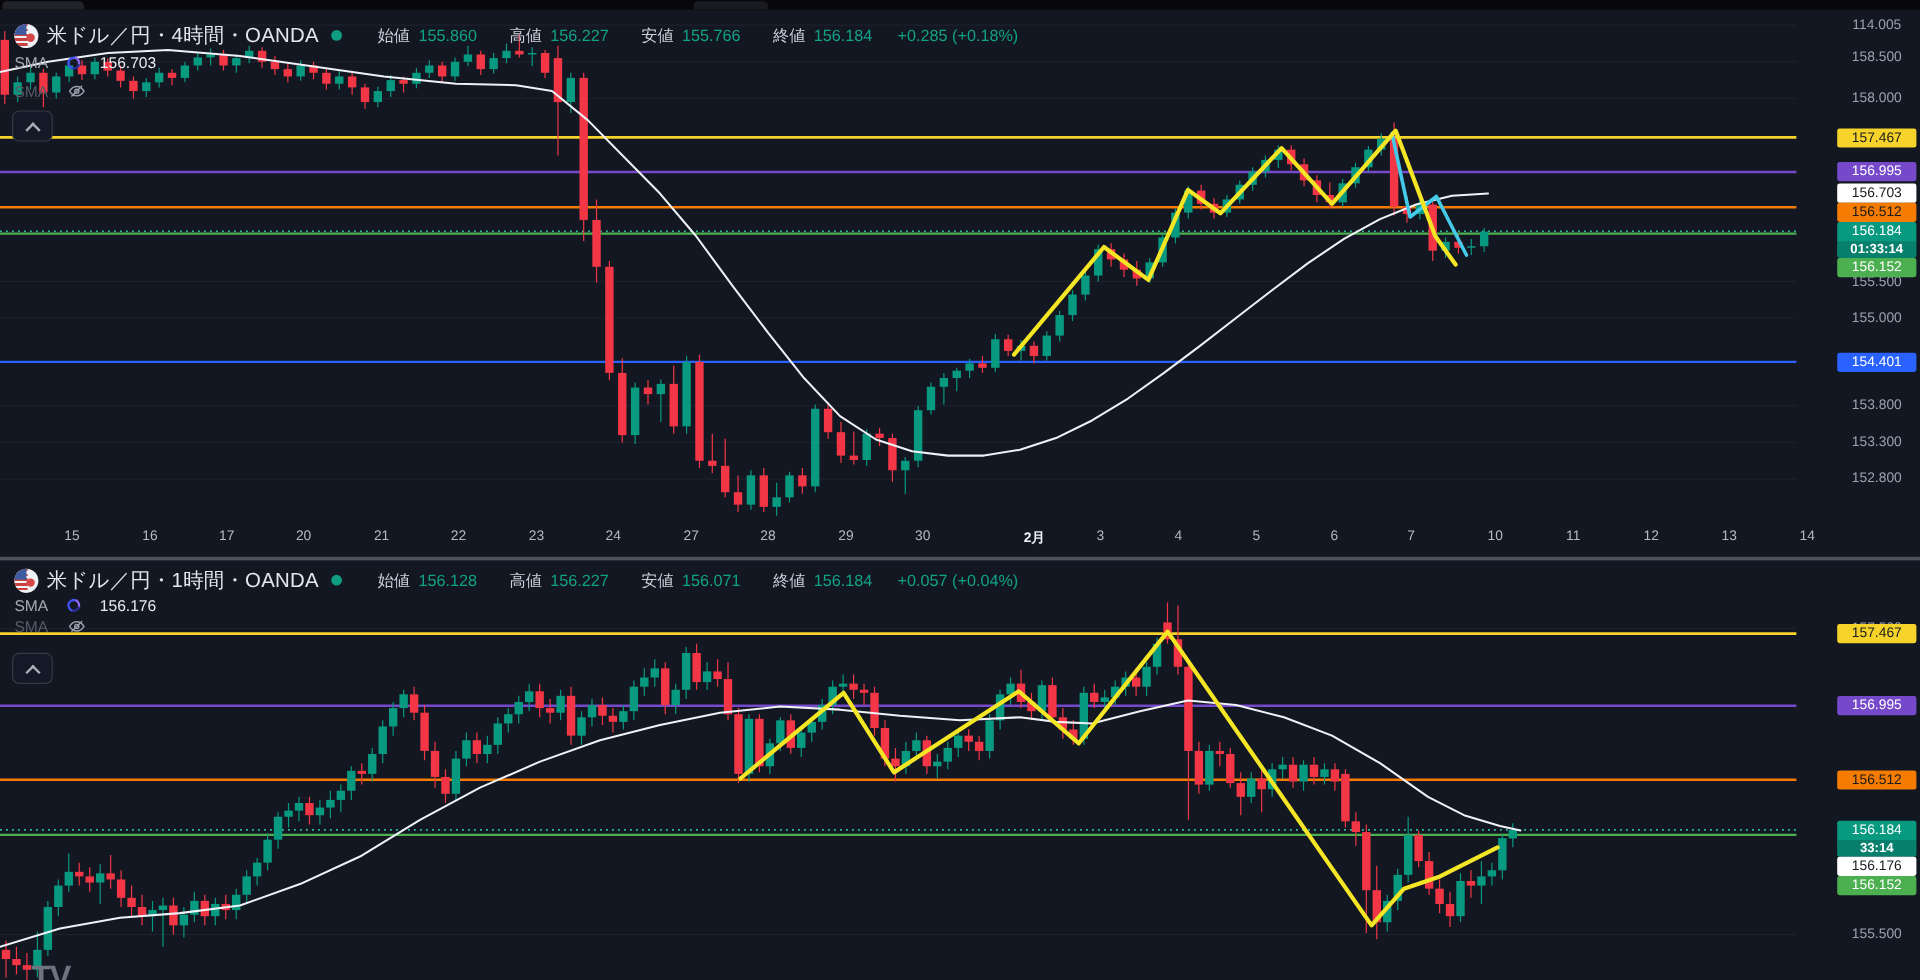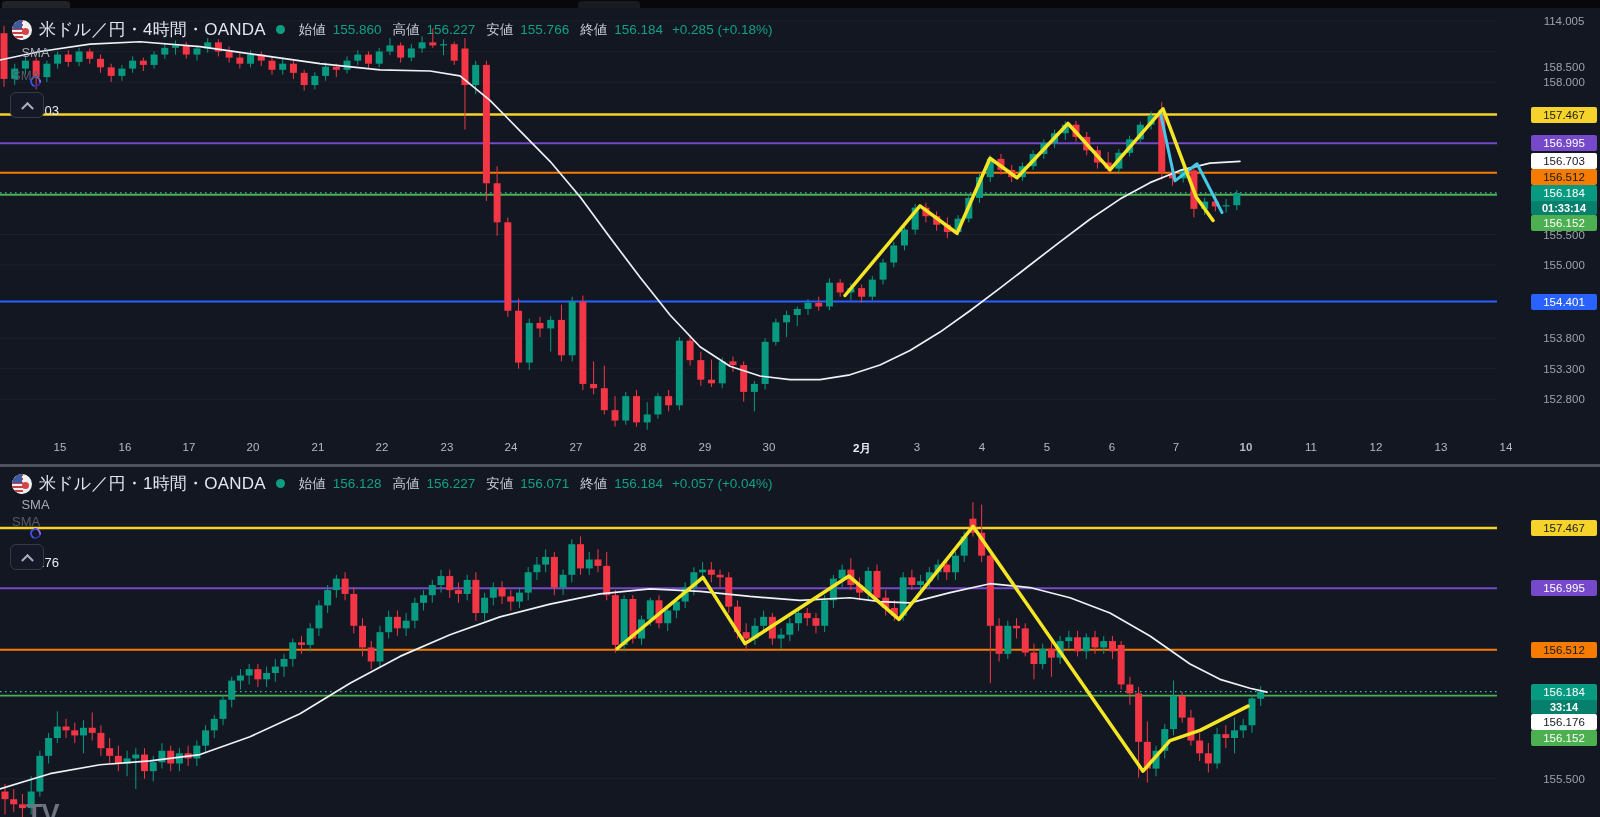--- a/index.html
+++ b/index.html
@@ -12,24 +12,24 @@
   .panel{position:absolute;left:0;width:1600px;}
   .panel svg.plot{position:absolute;left:0;top:0;}
   .hdr{position:absolute;left:12px;display:flex;align-items:center;gap:7px;white-space:nowrap;z-index:5;}
   .title{color:#e3e6ee;font-size:17px;letter-spacing:.2px;}
   .flag{width:20px;height:20px;border-radius:50%;position:relative;overflow:hidden;background:#eef1f5;flex:0 0 20px;}
   .flag::before{content:"";position:absolute;left:0;top:0;width:55%;height:100%;
     background:repeating-linear-gradient(180deg,#c84040 0 2px,#f1f1f1 2px 4px);}
   .flag::after{content:"";position:absolute;right:3px;bottom:5px;width:7px;height:7px;border-radius:50%;background:#d64545;}
   .flag i{position:absolute;left:0;top:0;width:50%;height:45%;background:#3c5ba0;}
   .statusdot{width:9px;height:9px;border-radius:50%;background:#0f9d82;margin:0 3px;flex:0 0 9px;}
-  .ol{color:#ccd1dc;font-size:13.5px;margin-left:4px;}
+  .ol{color:#ccd1dc;font-size:13.5px;margin-left:20px;}
   .ov{color:#11a186;font-size:13.5px;}
-  .chg{margin-left:2px;}
-  .smarow{position:absolute;left:12px;display:flex;align-items:center;gap:16px;z-index:5;flex-direction:column;}
+  .chg{margin-left:14px;}
+  .smarow{position:absolute;left:12px;display:flex;align-items:center;gap:16px;z-index:5;}
   .smalabel{color:#a7abb5;font-size:13px;}
   .smalabel.dim{color:#565b66;}
   .smaval{color:#e8eaed;font-size:13px;}
   .spin{width:11px;height:11px;border-radius:50%;border:2.5px solid #3f51f0;border-right-color:#8a63f8;
     border-bottom-color:#2d2f9e;transform:rotate(-30deg);}
   .chevbtn{position:absolute;left:10px;width:34px;height:26px;border:1px solid #363a45;border-radius:6px;
     background:#151927;z-index:5;display:flex;align-items:center;justify-content:center;cursor:pointer;}
   .chev{width:9px;height:9px;border-left:2px solid #aab0ba;border-top:2px solid #aab0ba;transform:rotate(45deg) translate(2px,2px);}
   .axis{position:absolute;left:0;top:0;width:1600px;height:100%;z-index:4;pointer-events:none;}
   .pricetick{position:absolute;left:1531px;width:66px;text-align:center;color:#9ba2ad;font-size:11.5px;line-height:15px;}
@@ -304,21 +304,21 @@
           <rect x="1222.5800000000002" y="205.22000000000062" width="7" height="1.2199999999988904" fill="#089981"></rect>
           <line x1="1236.8000000000002" x2="1236.8000000000002" y1="189.97000000000062" y2="210.09999999999965" stroke="#089981" stroke-width="1"></line>
           <rect x="1233.3000000000002" y="193.01999999999958" width="7" height="12.20000000000104" fill="#089981"></rect>
         </g>
         <polyline points="0,60.03999999999917 40,51.5 90,44.17999999999972 140,41.74000000000021 200,46.61999999999924 260,55.16000000000014 320,63.69999999999931 380,69.8000000000007 430,71.01999999999958 460,75.90000000000035 490,100.3000000000007 520,130.8000000000007 550,161.3000000000007 580,196.67999999999972 610,237.5500000000007 640,277.1999999999993 670,315.0199999999996 700,346.74000000000024 730,366.25999999999976 760,376.0199999999996 790,379.6799999999997 820,379.6799999999997 850,374.8000000000007 880,365.03999999999917 910,350.4000000000003 940,332.0999999999997 970,310.75 1000,288.1799999999997 1030,265 1060,241.82000000000028 1090,219.25 1120,199.11999999999924 1150,182.65000000000035 1180,170.4499999999993 1210,163.13000000000076 1240,161.3000000000007" fill="none" stroke="#eef1f6" stroke-width="1.7" stroke-linejoin="round" stroke-linecap="round"></polyline>
         <polyline points="1160,111.27999999999938 1175,180.82000000000028 1197,163.7400000000002 1222,212.53999999999917" fill="none" stroke="#45c9e8" stroke-width="3" stroke-linejoin="round" stroke-linecap="round"></polyline>
         <polyline points="845,295.5 920,205.83000000000007 957,233.27999999999938 990,158.25 1017,177.76999999999958 1068,123.48000000000042 1110,169.83999999999986 1163,108.83999999999986 1196,196.67999999999972 1213,220.47000000000062" fill="none" stroke="#f5e625" stroke-width="3.5" stroke-linejoin="round" stroke-linecap="round"></polyline>
       </svg>
     <div class="axis">
         <div class="pricetick" style="top: 6px;">114.005</div>
-        <div class="pricetick" style="top: 52px;">158.500</div>
+        <div class="pricetick" style="top: 33px;">158.500</div>
         <div class="pricetick" style="top: 67px;">158.000</div>
         <div class="pricetick" style="top: 219.5px;">155.500</div>
         <div class="pricetick" style="top: 250px;">155.000</div>
         <div class="pricetick" style="top: 323.2px;">153.800</div>
         <div class="pricetick" style="top: 353.7px;">153.300</div>
         <div class="pricetick" style="top: 384.2px;">152.800</div>
         <div class="badge" style="top: 98.513px; height: 16px; background: rgb(246, 211, 42); color: rgb(22, 25, 31);">
           <div>157.467</div>
         </div>
         <div class="badge" style="top: 127.305px; height: 16px; background: rgb(117, 73, 201); color: rgb(255, 255, 255);">
@@ -353,21 +353,21 @@
         <div class="xl" style="left: 552px;">27</div>
         <div class="xl" style="left: 616px;">28</div>
         <div class="xl" style="left: 681px;">29</div>
         <div class="xl" style="left: 745px;">30</div>
         <div class="xl em" style="left: 838px;">2月</div>
         <div class="xl" style="left: 893px;">3</div>
         <div class="xl" style="left: 958px;">4</div>
         <div class="xl" style="left: 1023px;">5</div>
         <div class="xl" style="left: 1088px;">6</div>
         <div class="xl" style="left: 1152px;">7</div>
-        <div class="xl" style="left: 1222px; font-weight: bold;">10</div>
+        <div class="xl" style="left: 1222px;">10</div>
         <div class="xl" style="left: 1287px;">11</div>
         <div class="xl" style="left: 1352px;">12</div>
         <div class="xl" style="left: 1417px;">13</div>
         <div class="xl" style="left: 1482px;">14</div>
       </div>
 
     <div class="hdr" style="top:10px;">
       <span class="flag">
           <i></i>
         </span>

